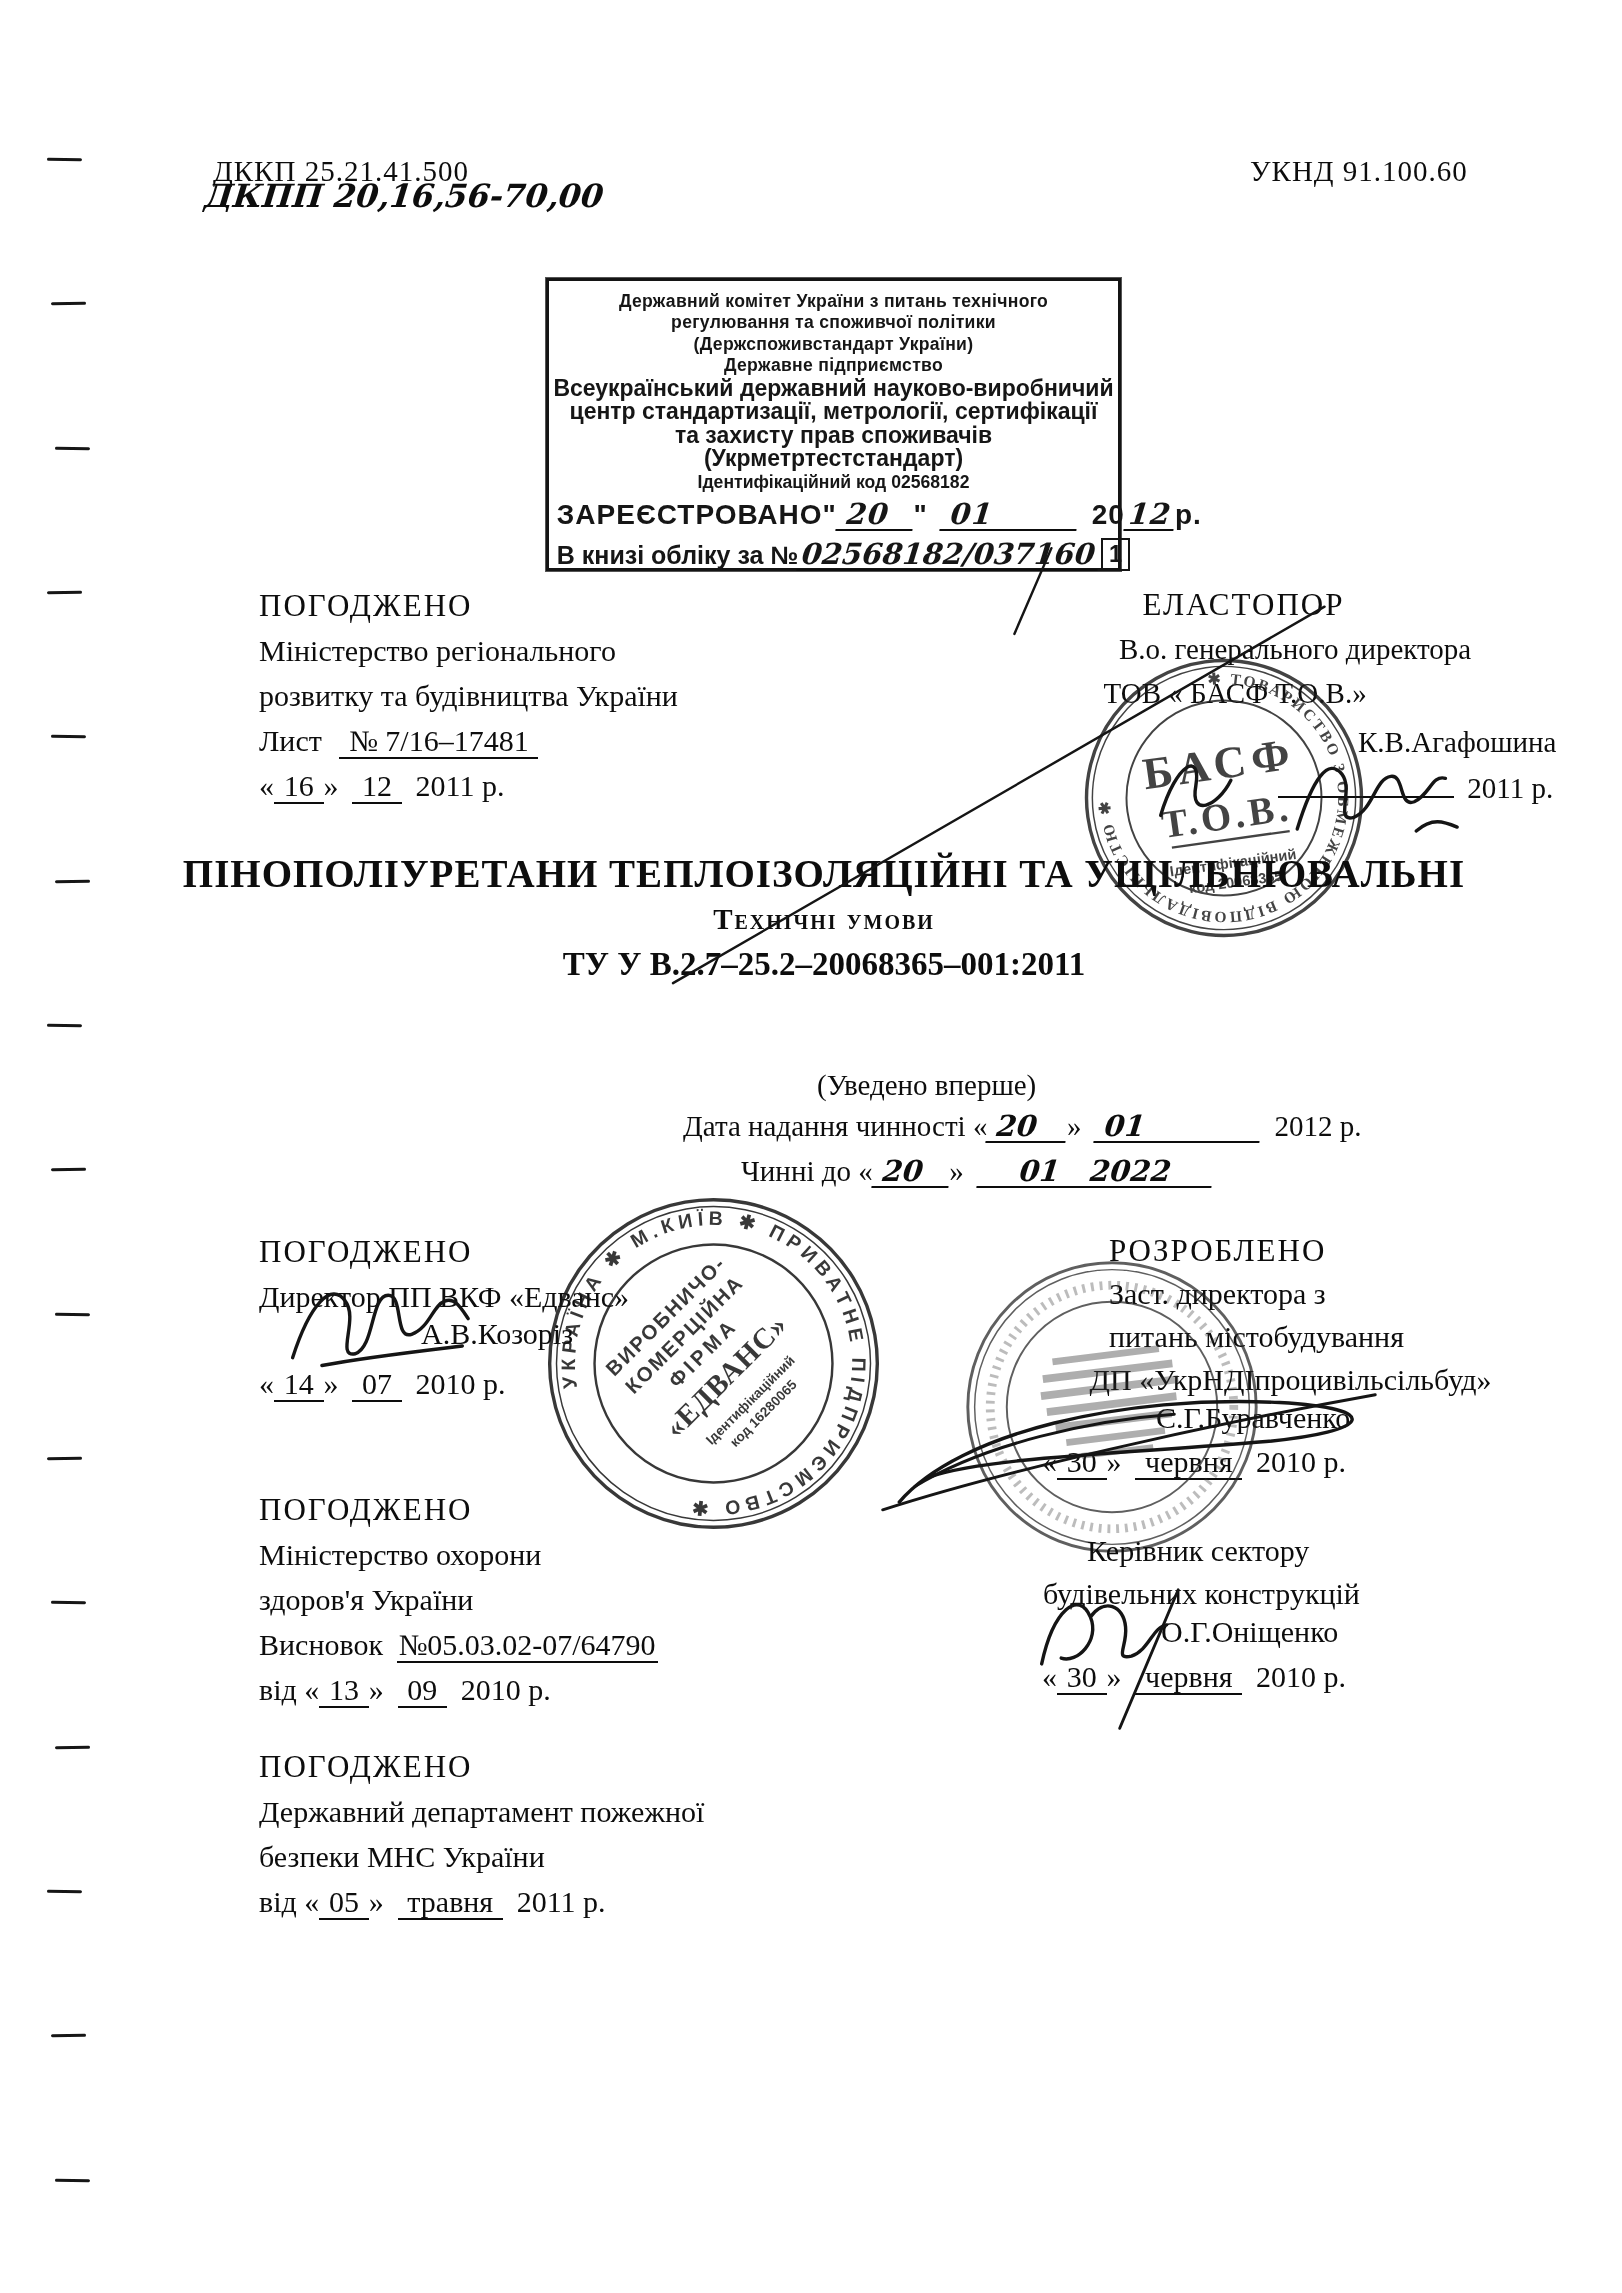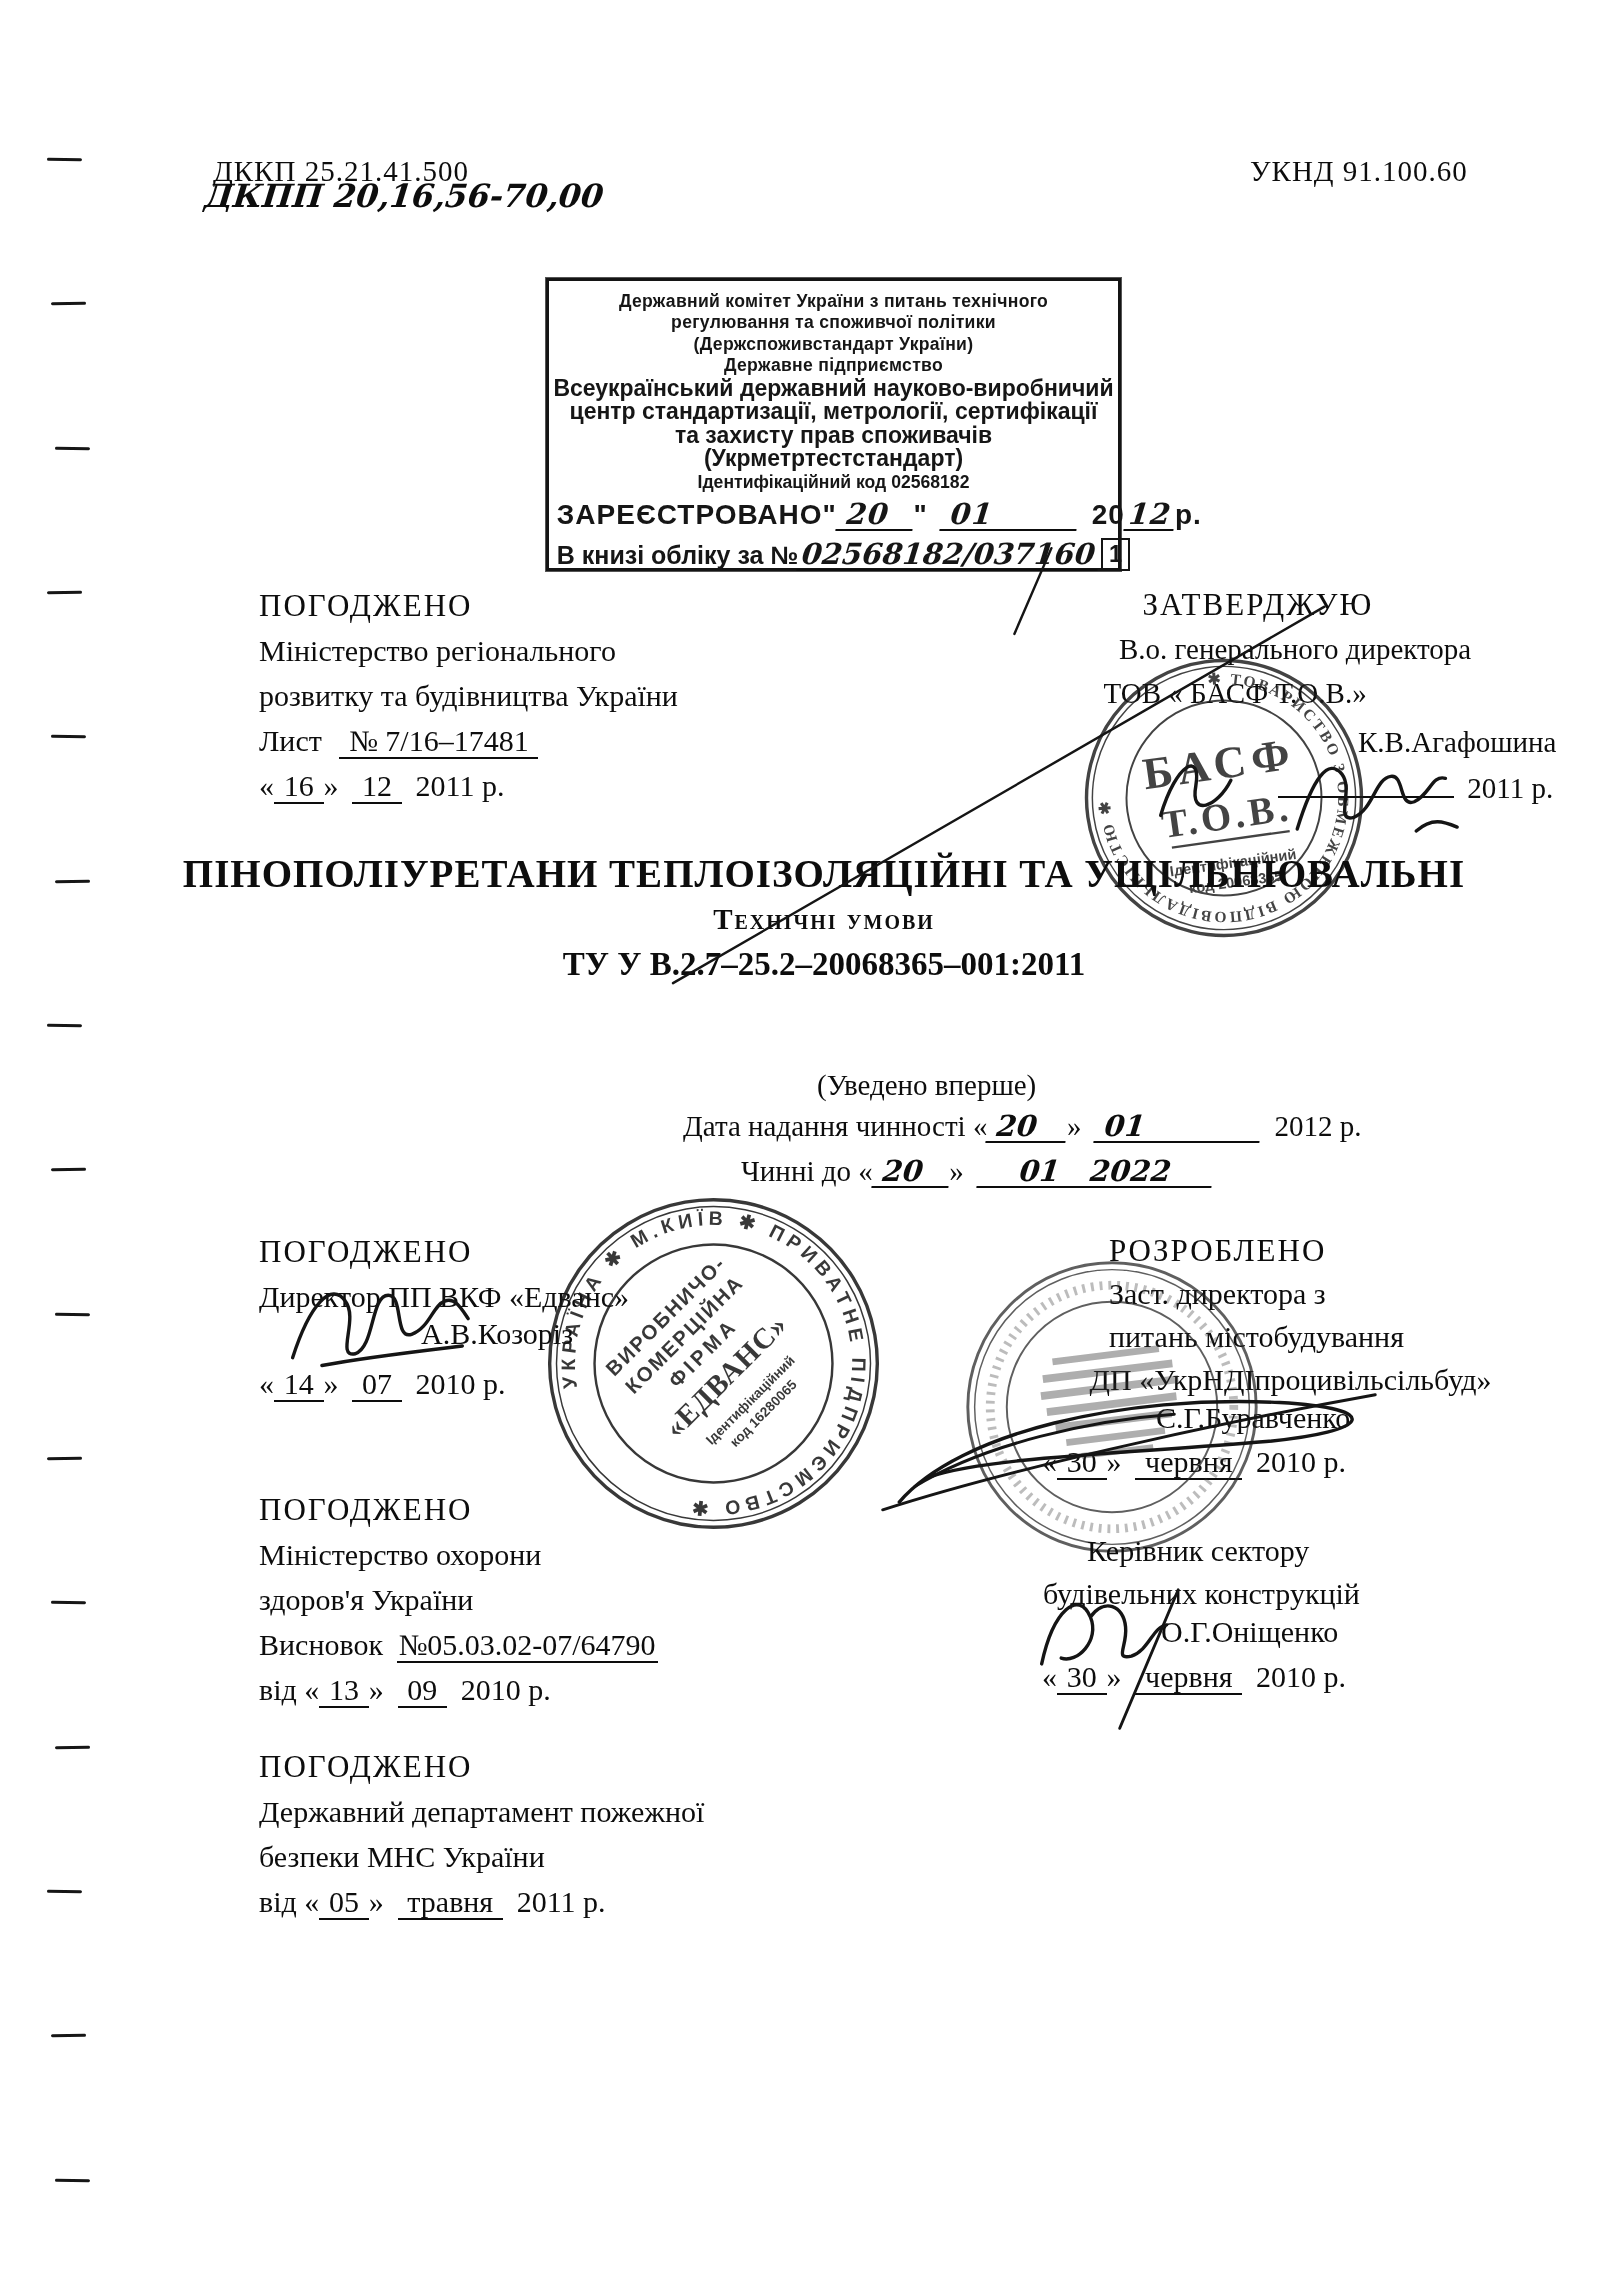--- a/index.html
+++ b/index.html
@@ -72,21 +72,21 @@
     <div>розвитку та будівництва України</div>
     <div>
       <span>Лист</span><span class="gap2"></span><span class="ul">№ 7/16–17481</span>
     </div>
     <div>
       <span>«</span><span class="ul">16</span><span>»</span><span class="gap"></span><span class="ul">12</span><span class="gap"></span><span>2011 р.</span>
     </div>
   </div>
 
   <div class="bl" style="left:1073px;top:583px;font-size:29px;line-height:44px;">
-    <div class="h" style="margin-left:23.4px;">ЗАТВЕРДЖУЮ</div>
+    <div class="h" style="margin-left:23.4px;">ЕЛАСТОПОР</div>
     <div>В.о. генерального директора</div>
     <div style="margin-left:-15.6px;">ТОВ « БАСФ Т.О.В.»</div>
   </div>
   <div class="vline" style="left:1358px;top:726px;">К.В.Агафошина</div>
   <div class="vline" style="left:1278px;top:772px;">
     <span class="ul" style="min-width:156px;"></span><span class="gap"></span><span>2011 р.</span>
   </div>
 
   <svg class="stamp" style="left:1068px;top:642px;" width="312" height="312" viewBox="0 0 320 320">
     <g opacity="0.82" transform="rotate(-8 160 160)">

